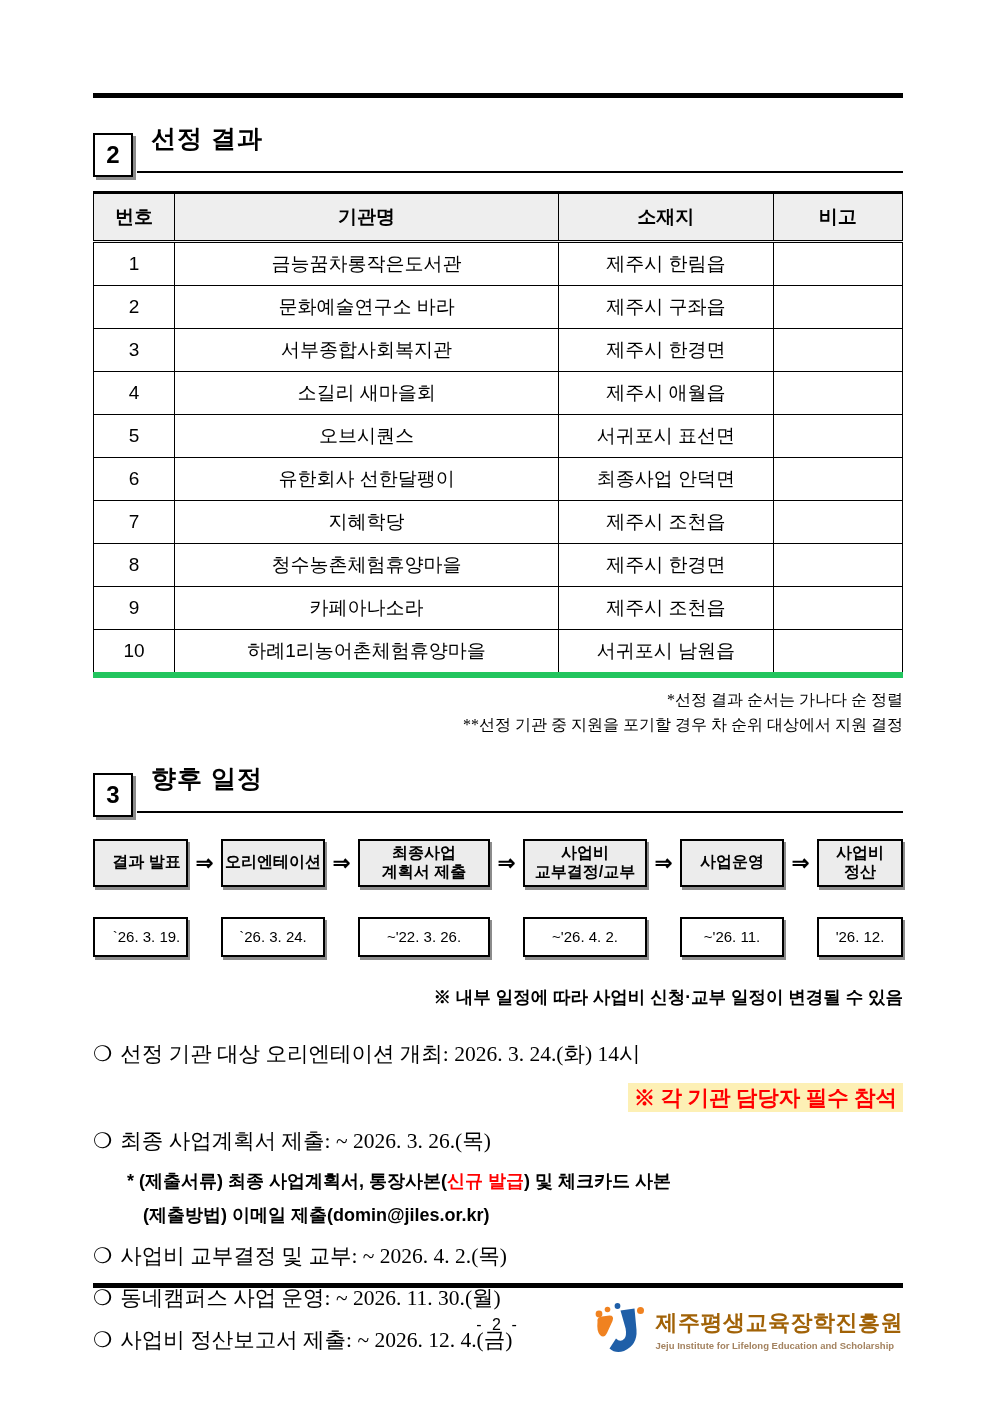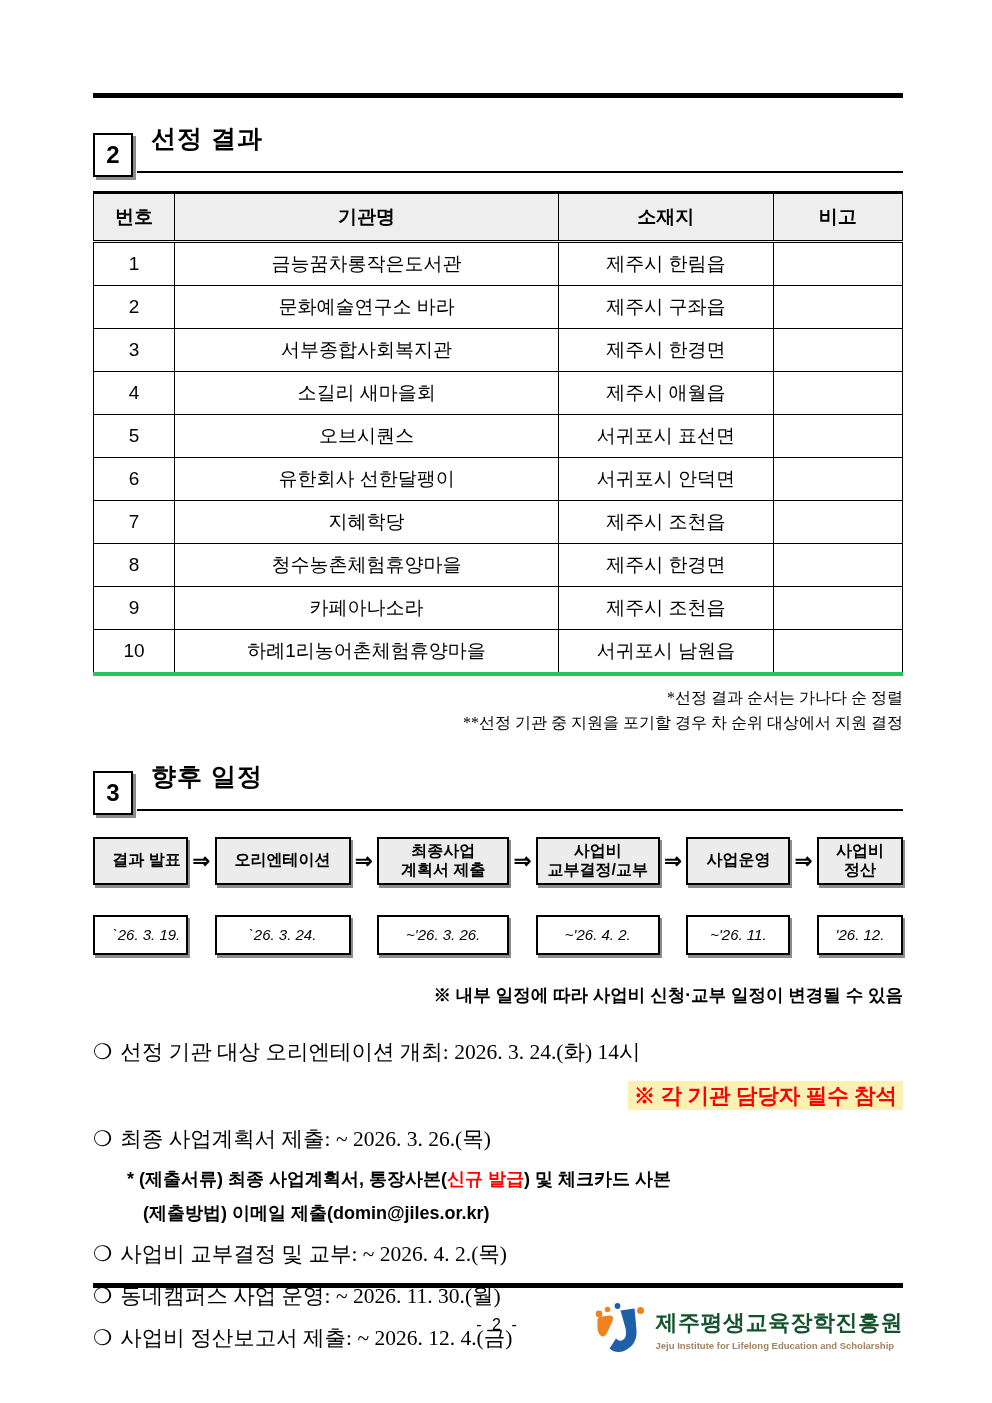--- a/index.html
+++ b/index.html
@@ -21,21 +21,21 @@
   }
   .sec-title-wrap {
     flex:1; border-bottom:2px solid #000; margin-left:4px; margin-bottom:4px;
     padding:0 0 16px 14px;
   }
   .sec-title { font-family:"Liberation Sans", sans-serif; font-weight:bold; font-size:25px; letter-spacing:1px; }
 
   
   table.results {
     width:100%; border-collapse:collapse; margin-top:14px;
-    border-top:3px solid #000; border-bottom:4px solid #22c55e;
+    border-top:3px solid #000; border-bottom:6px solid #22c55e;
     font-family:"Liberation Sans", sans-serif; font-size:19px; text-align:center;
   }
   table.results th {
     background:#eeeeee; font-weight:bold; padding:10px 4px;
     border:1px solid #000; border-bottom:3px double #000; border-top:none;
   }
   table.results td { border:1px solid #000; padding:8px 4px; }
   table.results th:first-child, table.results td:first-child { border-left:1px solid #000; }
   .col-no { width:10%; } .col-name { width:47.5%; } .col-loc { width:26.5%; } .col-rem { width:16%; }
 
@@ -47,22 +47,22 @@
     height:48px; border:2px solid #000; background:#ececec;
     box-shadow:2px 3px 0 rgba(0,0,0,0.45);
     display:flex; flex-direction:column; align-items:center; justify-content:center;
     font-family:"Liberation Sans", sans-serif; font-weight:bold; font-size:16px; line-height:1.15;
     text-align:center;
   }
   .flow-arrow, .date-spacer {
     flex:1 1 0; text-align:center; font-family:"Liberation Sans", sans-serif;
     font-size:21px; font-weight:bold;
   }
-  .c0{width:95px;padding-left:12px;} .c1{width:136px;} .c2{width:132px;} .c3{width:124px;} .c4{width:104px;} .c5{width:86px;}
-  .date-row { display:flex; align-items:center; margin-top:30px;font-style:italic; }
+  .c0{width:95px;padding-left:12px;} .c1{width:104px;} .c2{width:132px;} .c3{width:124px;} .c4{width:104px;} .c5{width:86px;}
+  .date-row { display:flex; align-items:center; margin-top:30px; }
   .date-box {
     height:40px; border:2px solid #000; background:#fff;
     box-shadow:2px 3px 0 rgba(0,0,0,0.45);
     display:flex; align-items:center; justify-content:center;
     font-family:"Liberation Sans", sans-serif; font-size:15px;
   }
   .flow-note {
     margin-top:28px; text-align:right;
     font-family:"Liberation Sans", sans-serif; font-weight:bold; font-size:17.5px;
   }
@@ -87,21 +87,21 @@
   .bottom-rule { position:absolute; top:1283px; left:93px; right:89px; height:5px; background:#000; }
   .footer { position:absolute; top:1296px; left:93px; right:89px; height:84px; }
   .page-num {
     position:absolute; left:0; right:0; top:20px; text-align:center;
     font-family:"Liberation Sans", sans-serif; font-size:16px; letter-spacing:3px;
   }
   .logo { position:absolute; right:0; top:4px; display:flex; align-items:center; gap:10px; }
   .logo-text { display:flex; flex-direction:column; }
   .logo-ko {
     font-family:"Liberation Sans", sans-serif; font-weight:bold; font-size:22px;
-    color:#14532d; letter-spacing:0.5px;
+    color:#a16207; letter-spacing:0.5px;
   }
   .logo-en {
     font-family:"Liberation Sans", sans-serif; font-weight:bold; font-size:9.5px;
     color:#a3825f; margin-top:2px;
   }
 </style>
 </head>
 <body>
 
 <div class="page">
@@ -153,21 +153,21 @@
             </tr>
           <tr>
               <td>5</td>
               <td>오브시퀀스</td>
               <td>서귀포시 표선면</td>
               <td></td>
             </tr>
           <tr>
               <td>6</td>
               <td>유한회사 선한달팽이</td>
-              <td>서귀포시 안덕면</td>
+              <td>최종사업 안덕면</td>
               <td></td>
             </tr>
           <tr>
               <td>7</td>
               <td>지혜학당</td>
               <td>제주시 조천읍</td>
               <td></td>
             </tr>
           <tr>
               <td>8</td>
@@ -234,21 +234,21 @@
             <span>사업비</span>
             <span>정산</span>
           </div>
       </div>
 
       <div class="date-row">
         <div class="date-box c0">`26. 3. 19.</div>
         <div class="date-spacer"></div>
         <div class="date-box c1">`26. 3. 24.</div>
         <div class="date-spacer"></div>
-        <div class="date-box c2">~'26. 3. 26.</div>
+        <div class="date-box c2">~'22. 3. 26.</div>
         <div class="date-spacer"></div>
         <div class="date-box c3">~'26. 4. 2.</div>
         <div class="date-spacer"></div>
         <div class="date-box c4">~'26. 11.</div>
         <div class="date-spacer"></div>
         <div class="date-box c5">'26. 12.</div>
       </div>
 
       <p class="flow-note">※ 내부 일정에 따라 사업비 신청·교부 일정이 변경될 수 있음</p>
 

